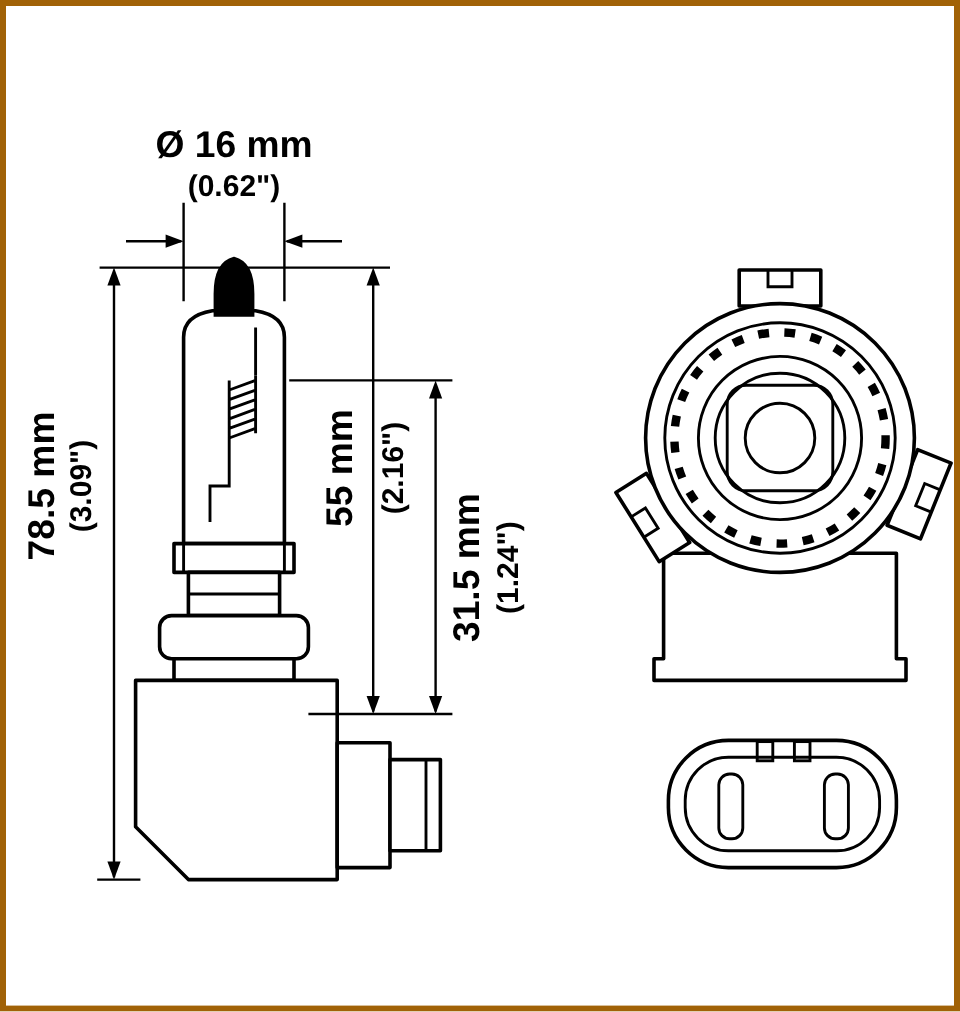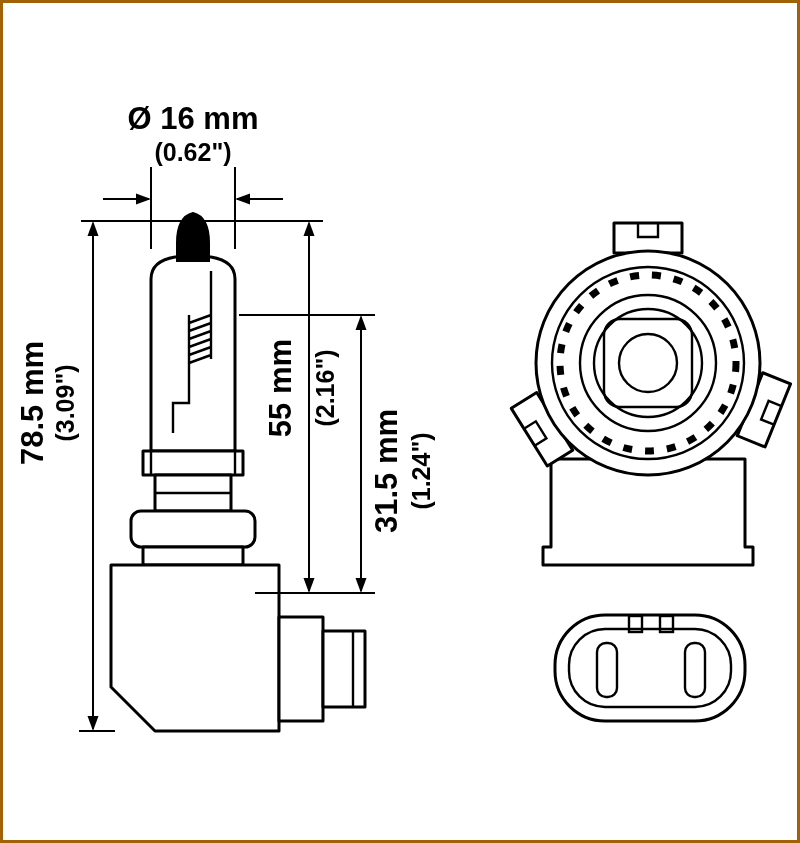--- a/index.html
+++ b/index.html
@@ -1,20 +1,20 @@
 <!DOCTYPE html>
 <html><head>
 <meta charset="utf-8">
 <style>
   html,body{margin:0;padding:0;background:#ffffff;}
   .page{
     position:relative;
     width:800px;height:843px;
     background:#ffffff;
-    border:3px solid #a16207;
+    border:5px solid #a16207;
     box-sizing:border-box;
     font-family:"Liberation Sans", sans-serif;
     overflow:hidden;
   }
   svg{display:block;}
   .dim-metric{
     font-family:"Liberation Sans", sans-serif;
     font-weight:700;font-size:31px;fill:#000;
   }
   .dim-imperial{

